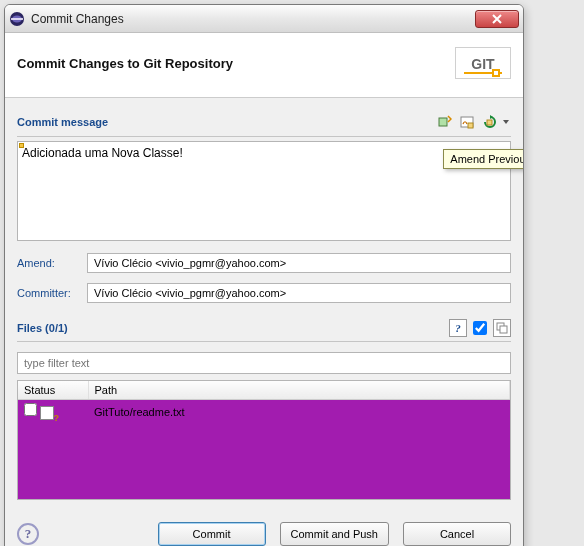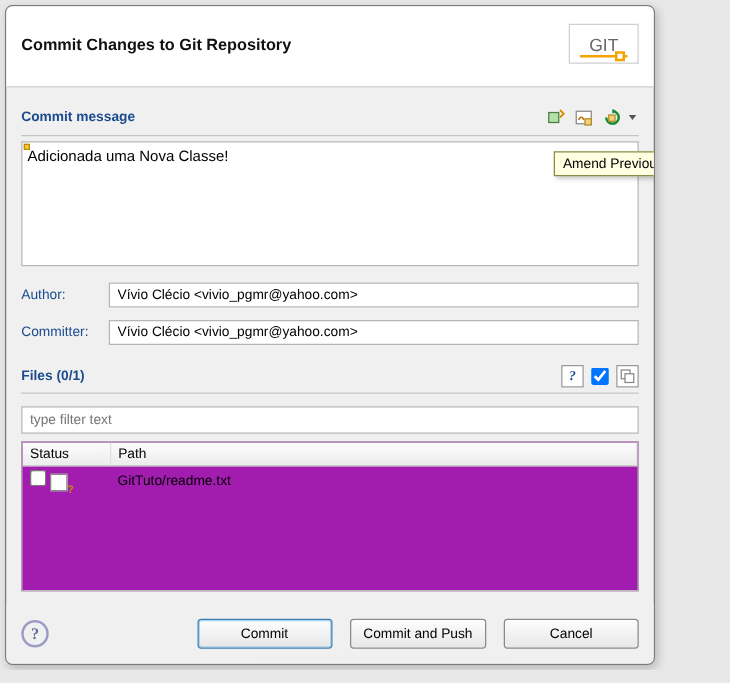--- a/index.html
+++ b/index.html
@@ -23,21 +23,21 @@
     box-shadow: inset 0 1px 0 rgba(255,255,255,0.4);
   }
   .header {
     background: #fff; padding: 14px 12px 18px 12px;
     display:flex; align-items:center; border-bottom:1px solid #ccc;
   }
   .header h1 { font-size: 13px; font-weight: bold; flex:1; color: #111; }
   .git-logo {
     width: 56px; height: 32px; border:1px solid #d0d0d0;
     display:flex; flex-direction:column; align-items:center; justify-content:center;
-    font-weight:normal; font-size:14px; color:#666; position:relative; padding-top:2px;
+    font-weight:bold; font-size:14px; color:#666; position:relative; padding-top:2px;
     background:#fff;
   }
   .git-logo .bar { position:absolute; bottom:4px; width:70%; height:2px; background:#f2a500;}
   .git-logo .dot { position:absolute; bottom:1px; right:10px; width:8px; height:8px; border:2px solid #f2a500; background:#fff;}
   .content { padding: 10px 12px; }
   .section-title {
     color:#1a4b8e; font-weight:bold; font-size:11px;
     display:flex; align-items:center; padding: 4px 0;
     border-bottom:1px solid #c5c5c5; margin-bottom:4px;
   }
@@ -98,20 +98,35 @@
     white-space:nowrap;
   }
   .msg-wrap { position:relative; }
   .marker { position:absolute; top:2px; left:2px; width:5px;height:5px;
     background:#f5c542; border:1px solid #bd8e00;}
 </style>
 </head>
 <body>
 
 <div class="window">
+  <div class="titlebar">
+    <span class="app-icon">
+      <svg viewBox="0 0 16 16">
+          <circle cx="8" cy="8" r="7" fill="#2b2560"></circle>
+          <ellipse cx="8" cy="8" rx="5" ry="3.5" fill="#6b62b8"></ellipse>
+          <rect x="2" y="7.2" width="12" height="1.6" fill="#f6f2ff"></rect>
+        </svg>
+    </span>
+    <span class="title">Commit Changes</span>
+    <div class="close">
+      <svg width="10" height="10" viewBox="0 0 10 10">
+          <path d="M1 1 L9 9 M9 1 L1 9" stroke="#fff" stroke-width="2"></path>
+        </svg>
+    </div>
+  </div>
 
   <div class="header">
     <h1>Commit Changes to Git Repository</h1>
     <div class="git-logo">
       <span>GIT</span>
       <div class="bar"></div>
         <div class="dot"></div>
     </div>
   </div>
 
@@ -145,21 +160,21 @@
       </div>
     </div>
 
     <div class="msg-wrap">
       <div class="marker"></div>
       <textarea class="commit-msg" style="">Adicionada uma Nova Classe!</textarea>
       <div class="tooltip" style="top:8px; right:-68px;">Amend Previous Commit</div>
     </div>
 
     <div class="author-row">
-      <label>Author:</label>
+      <label>Amend:</label>
       <input type="text" value="Vívio Clécio &lt;vivio_pgmr@yahoo.com&gt;" style="">
     </div>
     <div class="author-row">
       <label>Committer:</label>
       <input type="text" value="Vívio Clécio &lt;vivio_pgmr@yahoo.com&gt;" style="">
     </div>
 
     <div class="section-title files-header">
       <span>Files (0/1)</span>
       <div class="files-toolbar">

